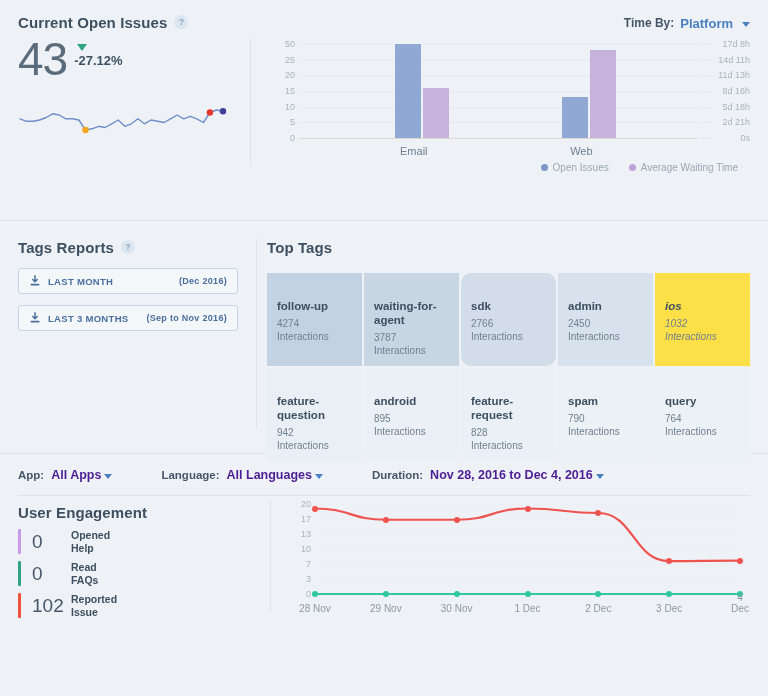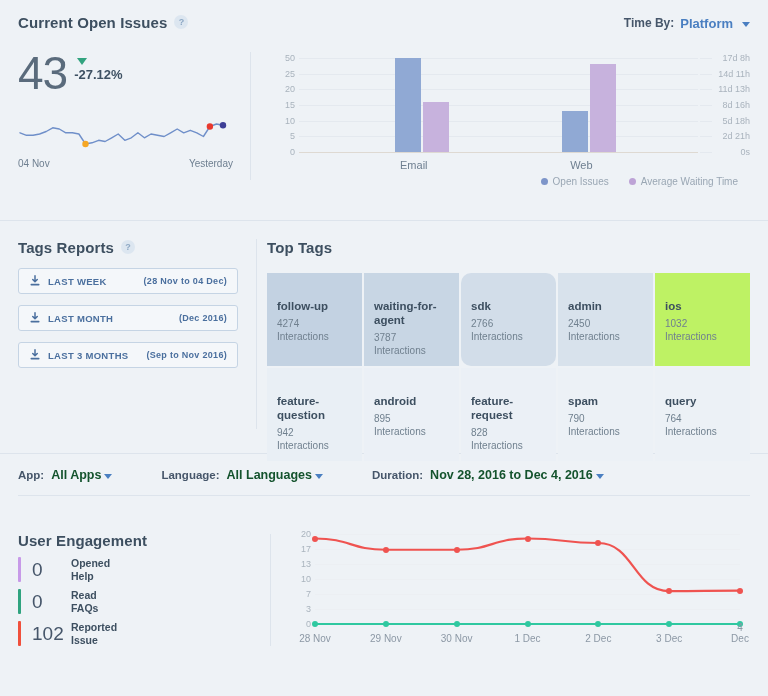--- a/index.html
+++ b/index.html
@@ -35,21 +35,21 @@
   .p1-head { display: flex; align-items: center; justify-content: space-between; gap: 40px; }
   .viewby { font-size: 12px; color: #46566a; display: flex; align-items: center; gap: 6px; }
   .viewby b { font-weight: bold; }
   .viewby .val { color: #4a7fc1; font-size: 13px; font-weight: bold; }
   .caret-dn {
     width: 0; height: 0; border-left: 4px solid transparent;
     border-right: 4px solid transparent; border-top: 5px solid #4a7fc1;
     display: inline-block; margin-left: 3px; position: relative; top: 1px;
   }
 
-  .p1-body { display: flex; margin-top: 20px; }
+  .p1-body { display: flex; margin-top: 6px; }
   .kpi-col { width: 232px; position: relative; }
   .kpi-row { display: flex; align-items: flex-start; }
   .kpi-num { font-size: 46px; font-weight: normal; color: #5a6b7c; line-height: .95; letter-spacing: -1px; }
   .kpi-delta-wrap { margin-left: 7px; margin-top: 6px; }
   .tri-dn {
     width: 0; height: 0; border-left: 5px solid transparent;
     border-right: 5px solid transparent; border-top: 7px solid #32a37f;
     margin: 0 auto 2px 3px;
   }
   .kpi-delta { font-size: 13px; font-weight: bold; color: #3e5163; }
@@ -93,25 +93,25 @@
   .p2-right { flex: 1; padding: 18px 18px 0 10px; }
   .tag-grid { display: grid; grid-template-columns: repeat(5, 1fr); gap: 2px; margin-top: 16px; }
   .tag-cell { padding: 26px 9px 9px 10px; min-height: 69px; cursor: pointer; }
   .tag-name { font-size: 11.5px; font-weight: bold; color: #3d4f60; line-height: 1.22; }
   .tag-cnt { font-size: 10px; color: #70808f; margin-top: 5px; line-height: 1.25; }
 
   
   .filters { display: flex; align-items: center; padding: 14px 18px 13px 18px; gap: 13px; }
   .filt { display: flex; align-items: center; font-size: 11.5px; color: #46566a; }
   .filt .k { font-weight: bold; margin-right: 7px; }
-  .filt .v { color: #14532d; font-size: 12.5px; font-weight: bold; }
+  .filt .v { color: #4c1d95; font-size: 12.5px; font-weight: bold; }
   .filt + .filt { margin-left: 36px; }
 
   
-  .p3 { display: flex; padding: 0 18px 0 18px; height: 150px; align-items: flex-end; }
+  .p3 { display: flex; padding: 0 18px 0 18px; height: 150px; }
   .ue-left { width: 252px; padding-top: 8px; }
   .ue-row { display: flex; align-items: center; margin-top: 7px; }
   .ue-bar { width: 3px; height: 25px; border-radius: 1px; margin-right: 11px; }
   .ue-num { font-size: 19px; color: #46566a; min-width: 34px; }
   .ue-lbl { font-size: 10.5px; font-weight: bold; color: #3d4f60; line-height: 1.18; margin-left: 5px; }
 
   .ue-right { flex: 1; padding-left: 16px; position: relative; }
   .lc { position: relative; height: 120px; }
   .lc-plot { position: absolute; left: 28px; right: 10px; top: 8px; bottom: 22px; }
   .lc-grid { position: absolute; left: 0; right: 0; height: 1px; background: #eceff3; }
@@ -150,24 +150,20 @@
 
         <div class="spark">
           <svg width="215" height="42" viewBox="0 0 215 42">
             <polyline id="spark-path" fill="none" stroke="#6f8fc9" stroke-width="1.4" stroke-linejoin="round" stroke-linecap="round" points="2.0,20.8 8.5,23.3 15.1,23.3 21.6,22.0 28.2,19.5 34.7,15.8 41.3,17.0 47.8,20.8 54.4,20.8 60.9,22.0 67.5,32.0 74.0,30.8 80.6,28.3 87.1,29.5 93.7,25.8 100.2,22.0 106.8,28.3 113.3,25.8 119.9,20.8 126.4,25.8 133.0,22.0 139.5,23.3 146.1,24.5 152.6,20.8 159.2,17.0 165.7,20.8 172.3,18.3 178.8,20.8 185.4,24.5 191.9,14.5 198.5,12.0 205.0,13.3"></polyline>
             <g id="spark-markers">
                 <circle cx="67.48387096774194" cy="32" r="3.2" fill="#f5a623"></circle>
                 <circle cx="191.90322580645162" cy="14.5" r="3.2" fill="#e8382e"></circle>
                 <circle cx="205" cy="13.25" r="3.2" fill="#3d3f96"></circle>
               </g>
           </svg>
-          <div class="spark-labels">
-            <span>04 Nov</span>
-            <span>Yesterday</span>
-          </div>
         </div>
       </div>
 
       <div class="divider-v" style="height:128px;"></div>
 
       <div class="chart-col">
         <div class="barchart">
           <div class="bc-plot" id="bc-plot">
               <div class="bc-grid" style="top: 0%;"></div>
               <div class="bc-ylab" style="top: 0%; left: -30px;">50</div>
@@ -223,28 +219,20 @@
     <div class="p2-left">
       <div>
         <span class="sec-title">Tags Reports</span><span class="help-badge">?</span>
       </div>
       <div id="rep-btns" style="margin-top:9px;">
           <div class="rep-btn">
             <svg class="dl-icon" viewBox="0 0 16 16">
               <path d="M8 1 v7 M5 6 l3 3 3-3" fill="none" stroke="#4a6f9e" stroke-width="2" stroke-linecap="round" stroke-linejoin="round"></path>
               <rect x="2" y="11.5" width="12" height="2.4" rx="1" fill="#4a6f9e"></rect>
             </svg>
-            <span class="lbl">LAST WEEK</span>
-            <span class="rng">(28 Nov to 04 Dec)</span>
-          </div>
-          <div class="rep-btn">
-            <svg class="dl-icon" viewBox="0 0 16 16">
-              <path d="M8 1 v7 M5 6 l3 3 3-3" fill="none" stroke="#4a6f9e" stroke-width="2" stroke-linecap="round" stroke-linejoin="round"></path>
-              <rect x="2" y="11.5" width="12" height="2.4" rx="1" fill="#4a6f9e"></rect>
-            </svg>
             <span class="lbl">LAST MONTH</span>
             <span class="rng">(Dec 2016)</span>
           </div>
           <div class="rep-btn">
             <svg class="dl-icon" viewBox="0 0 16 16">
               <path d="M8 1 v7 M5 6 l3 3 3-3" fill="none" stroke="#4a6f9e" stroke-width="2" stroke-linecap="round" stroke-linejoin="round"></path>
               <rect x="2" y="11.5" width="12" height="2.4" rx="1" fill="#4a6f9e"></rect>
             </svg>
             <span class="lbl">LAST 3 MONTHS</span>
             <span class="rng">(Sep to Nov 2016)</span>
@@ -266,21 +254,21 @@
             <div class="tag-cnt">3787<br>Interactions</div>
           </div>
           <div class="tag-cell" style="background: rgb(210, 221, 233); border-radius: 10px;">
             <div class="tag-name">sdk</div>
             <div class="tag-cnt">2766<br>Interactions</div>
           </div>
           <div class="tag-cell" style="background: rgb(216, 226, 236);">
             <div class="tag-name">admin</div>
             <div class="tag-cnt">2450<br>Interactions</div>
           </div>
-          <div class="tag-cell" style="background: #bef264;">
+          <div class="tag-cell" style="background: #fde047; font-style: italic;">
             <div class="tag-name">ios</div>
             <div class="tag-cnt">1032<br>Interactions</div>
           </div>
           <div class="tag-cell" style="background: rgb(233, 239, 245);">
             <div class="tag-name">feature-question</div>
             <div class="tag-cnt">942<br>Interactions</div>
           </div>
           <div class="tag-cell" style="background: rgb(235, 240, 246);">
             <div class="tag-name">android</div>
             <div class="tag-cnt">895<br>Interactions</div>

